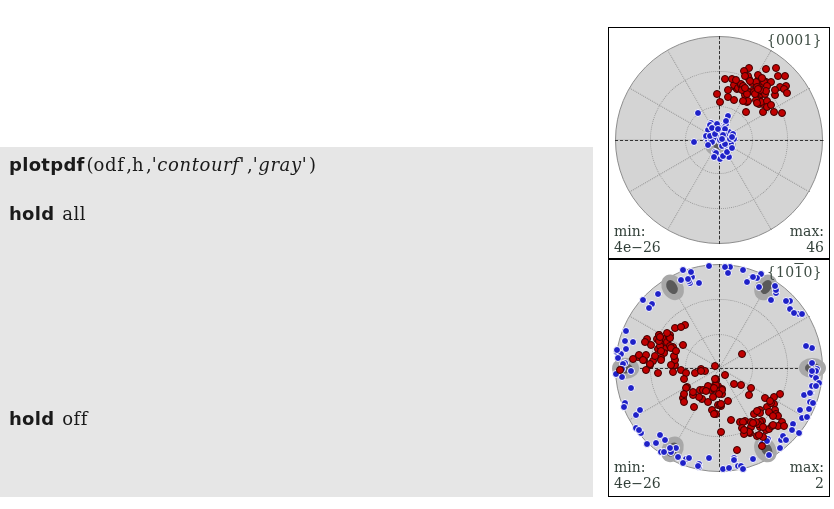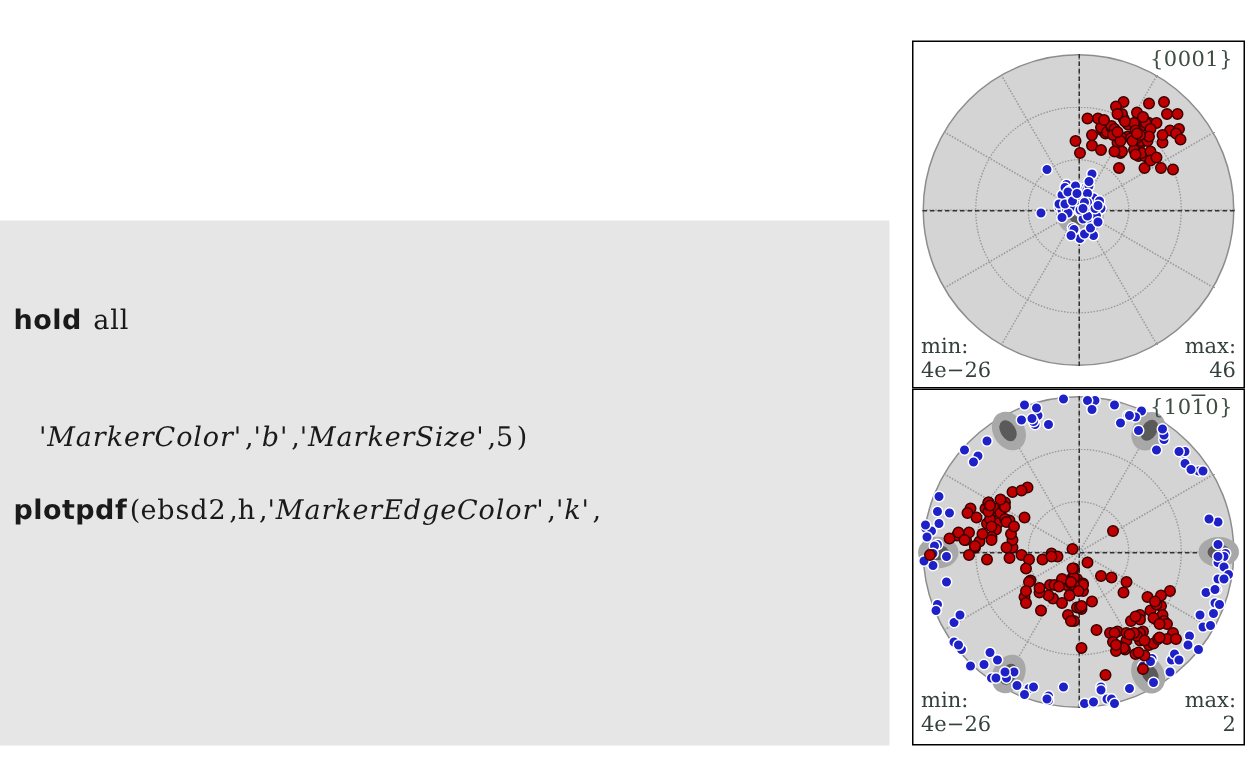--- a/index.html
+++ b/index.html
@@ -192,23 +192,23 @@
 </style>
 </head>
 <body>
 
 <div id="left-column">
 
 
 
 
   <div class="code-block" id="example-code-block">
+      <div class="code-line" style="top: 7px;"><span class="kw">plotpdf</span> <span class="pun">(</span><span class="id">odf</span> <span class="pun">,</span><span class="id">h</span> <span class="pun">,</span><span class="str">'contourf'</span> <span class="pun">,</span><span class="str">'gray'</span> <span class="pun">)</span></div>
       <div class="code-line" style="top: 56px;"><span class="kw">hold</span> &nbsp;<span class="id">all</span> </div>
-      <div class="code-line cont" style="top: 134px;"><span class="str">'MarkerColor'</span> <span class="pun">,</span><span class="str">'b'</span> <span class="pun">,</span><span class="str">'MarkerSize'</span> <span class="pun">,</span><span class="id">5</span> <span class="pun">)</span></div>
-      <div class="code-line" style="top: 183px;"><span class="kw">plotpdf</span> <span class="pun">(</span><span class="id">ebsd2</span> <span class="pun">,</span><span class="id">h</span> <span class="pun">,</span><span class="str">'MarkerEdgeColor'</span> <span class="pun">,</span><span class="str">'k'</span> <span class="pun">,</span></div>
+      <div class="code-line" style="top: 261px;"><span class="kw">hold</span> &nbsp;<span class="id">off</span> </div>
     </div>
 
 </div>
 
 <div id="pole-figures">
 
   <div class="pf-panel" id="pf-panel-0001">
     <div class="pf-stage" id="pf-stage-0001">
       <div class="pf-disc" id="pf-disc-0001"></div>
     <div class="pf-ring" style="left: 75.68px; top: 77.68px; width: 68.64px; height: 68.64px;"></div>

